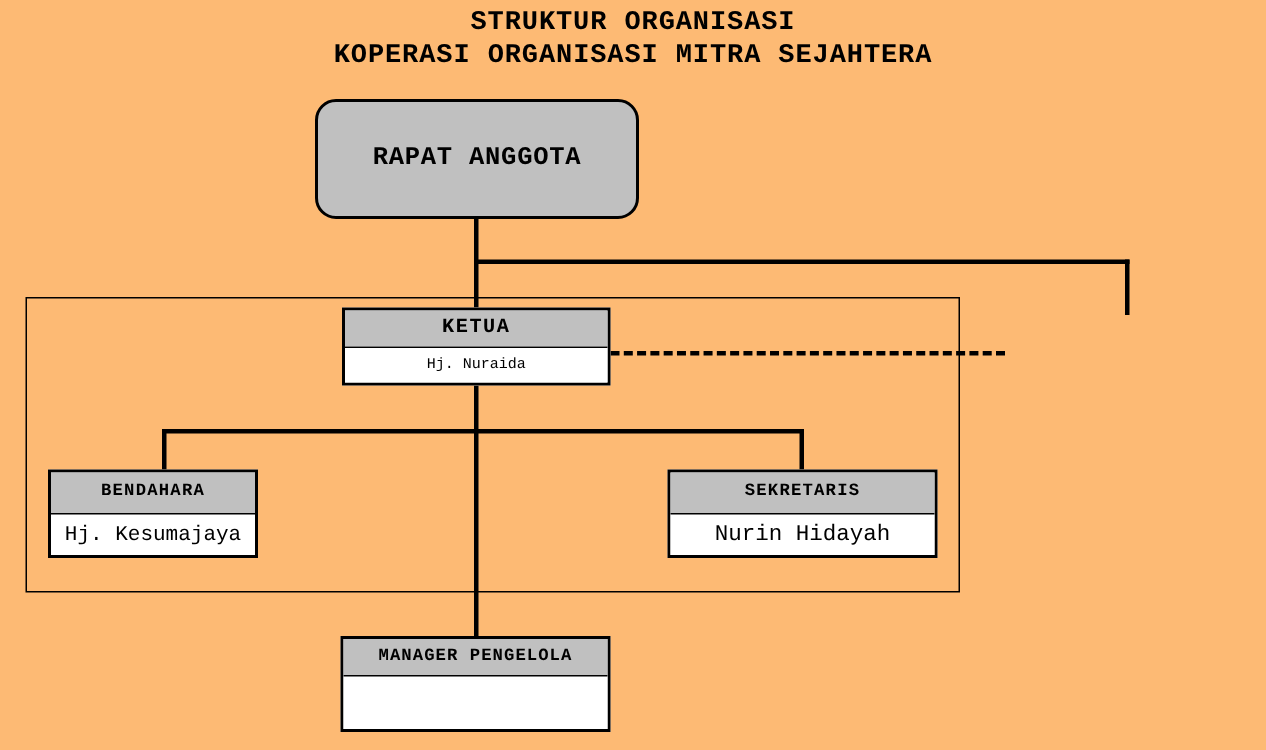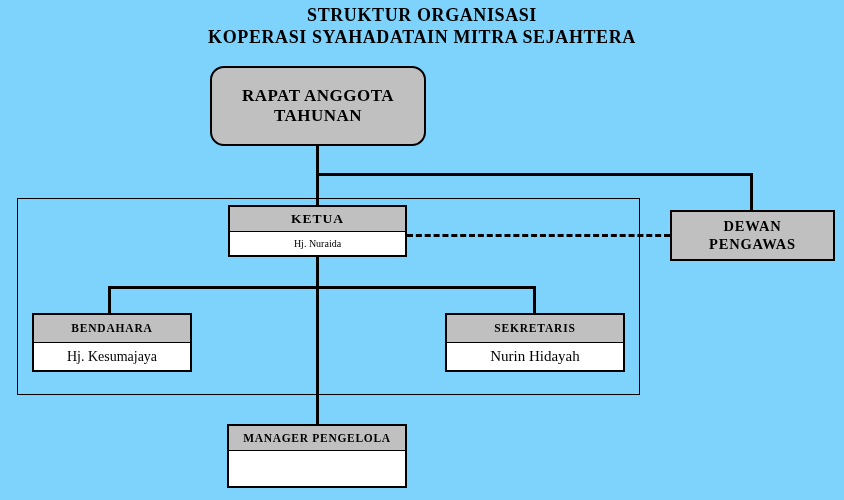--- a/index.html
+++ b/index.html
@@ -4,22 +4,22 @@
 <style>
   html, body {
     margin: 0;
     padding: 0;
     background: #ffffff;
   }
   #chart-root {
     position: relative;
     width: 844px;
     height: 500px;
-    background: #7dd3fc;
-    font-family: Liberation Serif, serif;
+    background: #fdba74;
+    font-family: Liberation Mono, monospace;
     overflow: hidden;
   }
 
   
   .title-block {
     position: absolute;
     left: 0;
     top: 4px;
     width: 844px;
     text-align: center;
@@ -85,21 +85,21 @@
 
   #box-ketua { left: 228px; top: 205px; width: 179px; height: 52px; }
   #box-ketua .node-head { height: 24px; font-size: 13.5px; letter-spacing: 1px; }
   #box-ketua .node-body { height: 24px; font-size: 10px; }
 
   #box-dewan {
     left: 670px; top: 210px; width: 165px; height: 51px;
     font-size: 14.5px; letter-spacing: 0.8px;
   }
 
-  #box-bendahara { left: 32px; top: 313px; width: 160px; height: 59px; }
+  #box-bendahara { left: 32px; top: 313px; width: 140px; height: 59px; }
   #box-bendahara .node-head { height: 27px; font-size: 11.5px; letter-spacing: 0.8px; }
   #box-bendahara .node-body { height: 28px; font-size: 14px; }
 
   #box-sekretaris { left: 445px; top: 313px; width: 180px; height: 59px; }
   #box-sekretaris .node-head { height: 27px; font-size: 11.5px; letter-spacing: 0.8px; }
   #box-sekretaris .node-body { height: 28px; font-size: 15px; }
 
   #box-manager { left: 227px; top: 424px; width: 180px; height: 64px; }
   #box-manager .node-head { height: 24px; font-size: 11.5px; letter-spacing: 0.7px; }
   #box-manager .node-body { height: 36px; font-size: 14px; }
@@ -131,21 +131,21 @@
     border-top: 3px dashed #000000;
   }
 </style>
 </head>
 <body>
 
 <div id="chart-root">
 
   <div class="title-block">
     <div class="title-line">STRUKTUR ORGANISASI</div>
-    <div class="title-line">KOPERASI SYAHADATAIN MITRA SEJAHTERA</div>
+    <div class="title-line">KOPERASI ORGANISASI MITRA SEJAHTERA</div>
   </div>
 
   <div class="line-v" style="left:316px; top:146px; height:59px;"></div>
 
   <div class="line-h" style="left:316px; top:173px; width:437px;"></div>
   <div class="line-v" style="left:750px; top:173px; height:37px;"></div>
 
   <div id="container-rect"></div>
 
   <div class="line-dashed" style="left:407px; top:234px; width:263px;"></div>
@@ -153,35 +153,28 @@
   <div class="line-v" style="left:316px; top:257px; height:31px;"></div>
   <div class="line-h" style="left:108px; top:286px; width:428px;"></div>
   <div class="line-v" style="left:108px; top:286px; height:27px;"></div>
   <div class="line-v" style="left:533px; top:286px; height:27px;"></div>
 
   <div class="line-v" style="left:316px; top:286px; height:138px;"></div>
 
   <div class="solid-box" id="box-rat">
     <div>
       <div>RAPAT ANGGOTA</div>
-      <div>TAHUNAN</div>
     </div>
   </div>
 
   <div class="node" id="box-ketua">
     <div class="node-head">KETUA</div>
     <div class="node-body">Hj. Nuraida</div>
   </div>
 
-  <div class="solid-box" id="box-dewan">
-    <div>
-      <div>DEWAN</div>
-      <div>PENGAWAS</div>
-    </div>
-  </div>
 
   <div class="node" id="box-bendahara">
     <div class="node-head">BENDAHARA</div>
     <div class="node-body">Hj. Kesumajaya</div>
   </div>
 
   <div class="node" id="box-manager">
     <div class="node-head">MANAGER PENGELOLA</div>
     <div class="node-body"></div>
   </div>

